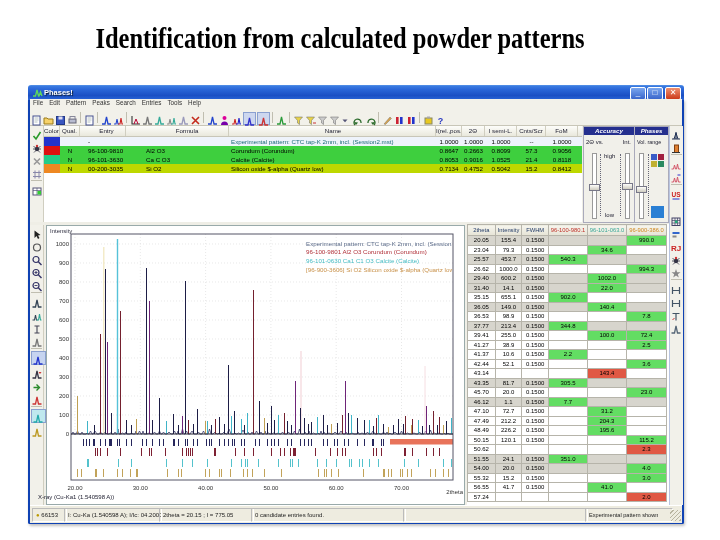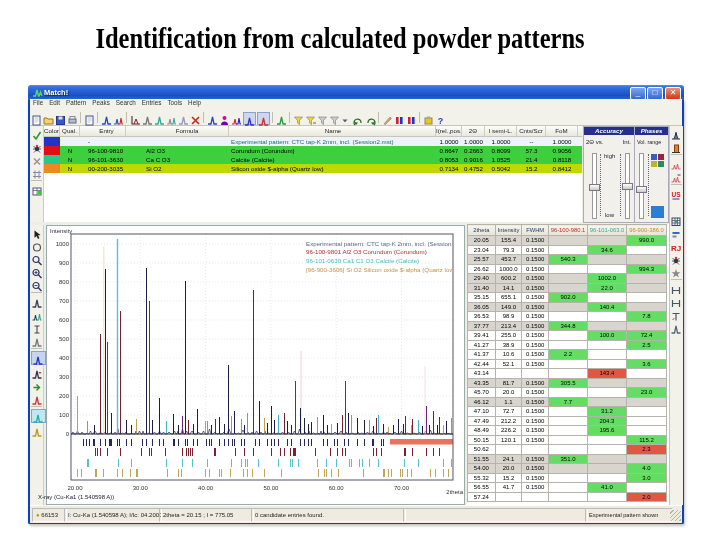--- a/index.html
+++ b/index.html
@@ -70,21 +70,21 @@
   line-height:12px;padding-left:3px;overflow:hidden;white-space:nowrap;}
 </style></head>
 <body>
 <div id="page">
   <div id="slidetitle">Identification from calculated powder patterns</div>
   <div id="win">
     <div id="tbar">
       <svg width="11" height="11" viewBox="0 0 11 11">
           <path d="M1 9 L3.5 9 5 3 6.5 9 7 9 8.5 5 10 9" fill="none" stroke="#5ed65e" stroke-width="1.4"></path>
         </svg>
-      <span class="ttl">Match!</span>
+      <span class="ttl">Phases!</span>
       <div class="wbtn" id="bmin">_</div>
         <div class="wbtn" id="bmax">□</div>
         <div class="wbtn" id="bclose">✕</div>
     </div>
     <div id="menubar"><span>File</span><span>Edit</span><span>Pattern</span><span>Peaks</span><span>Search</span><span>Entries</span><span>Tools</span><span>Help</span></div>
     <div id="toolbar"><span class="tbi" style=""><svg width="11" height="11" viewBox="0 0 11 11">
             <rect x="2" y="1" width="7" height="9" fill="#fff" stroke="#44518e"></rect>
             <path d="M3.5 3h4M3.5 5h4M3.5 7h3" stroke="#9aa" stroke-width="0.7"></path>
           </svg></span><span class="tbi" style=""><svg width="11" height="11" viewBox="0 0 11 11">
             <path d="M1 3 h3 l1 1 h5 v5 h-9 z" fill="#f7d269" stroke="#9a7a1a"></path>

